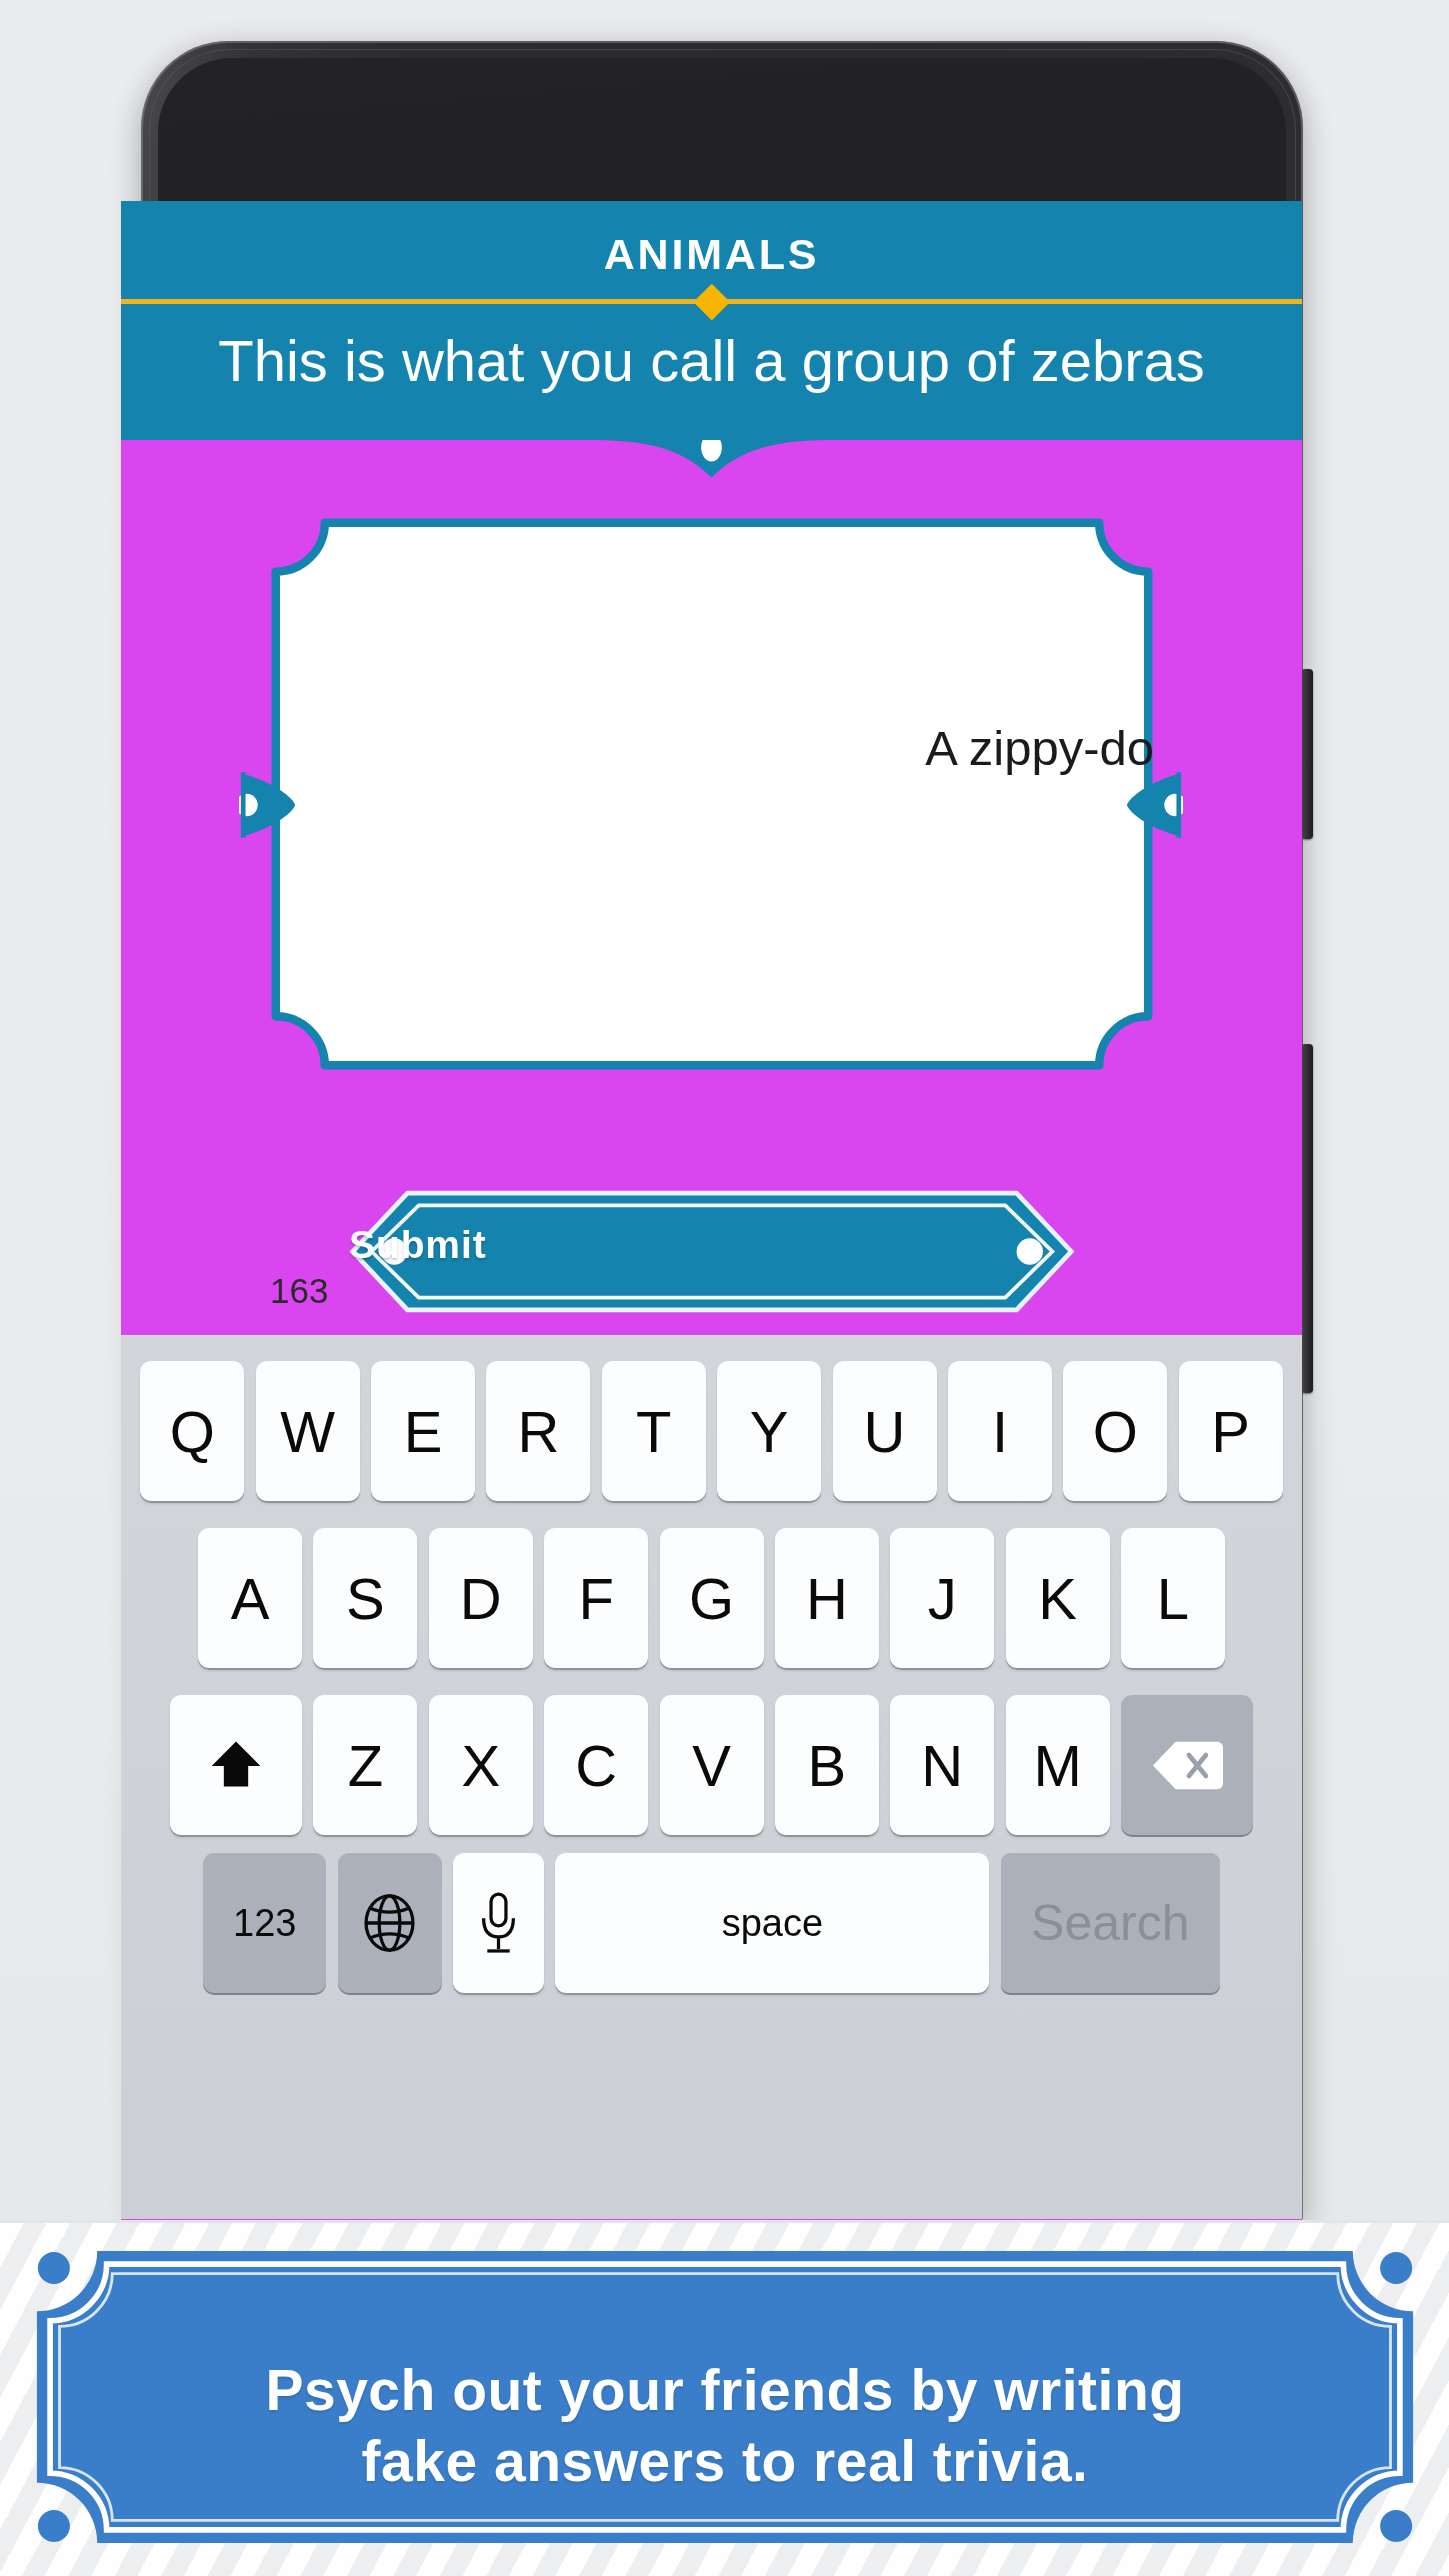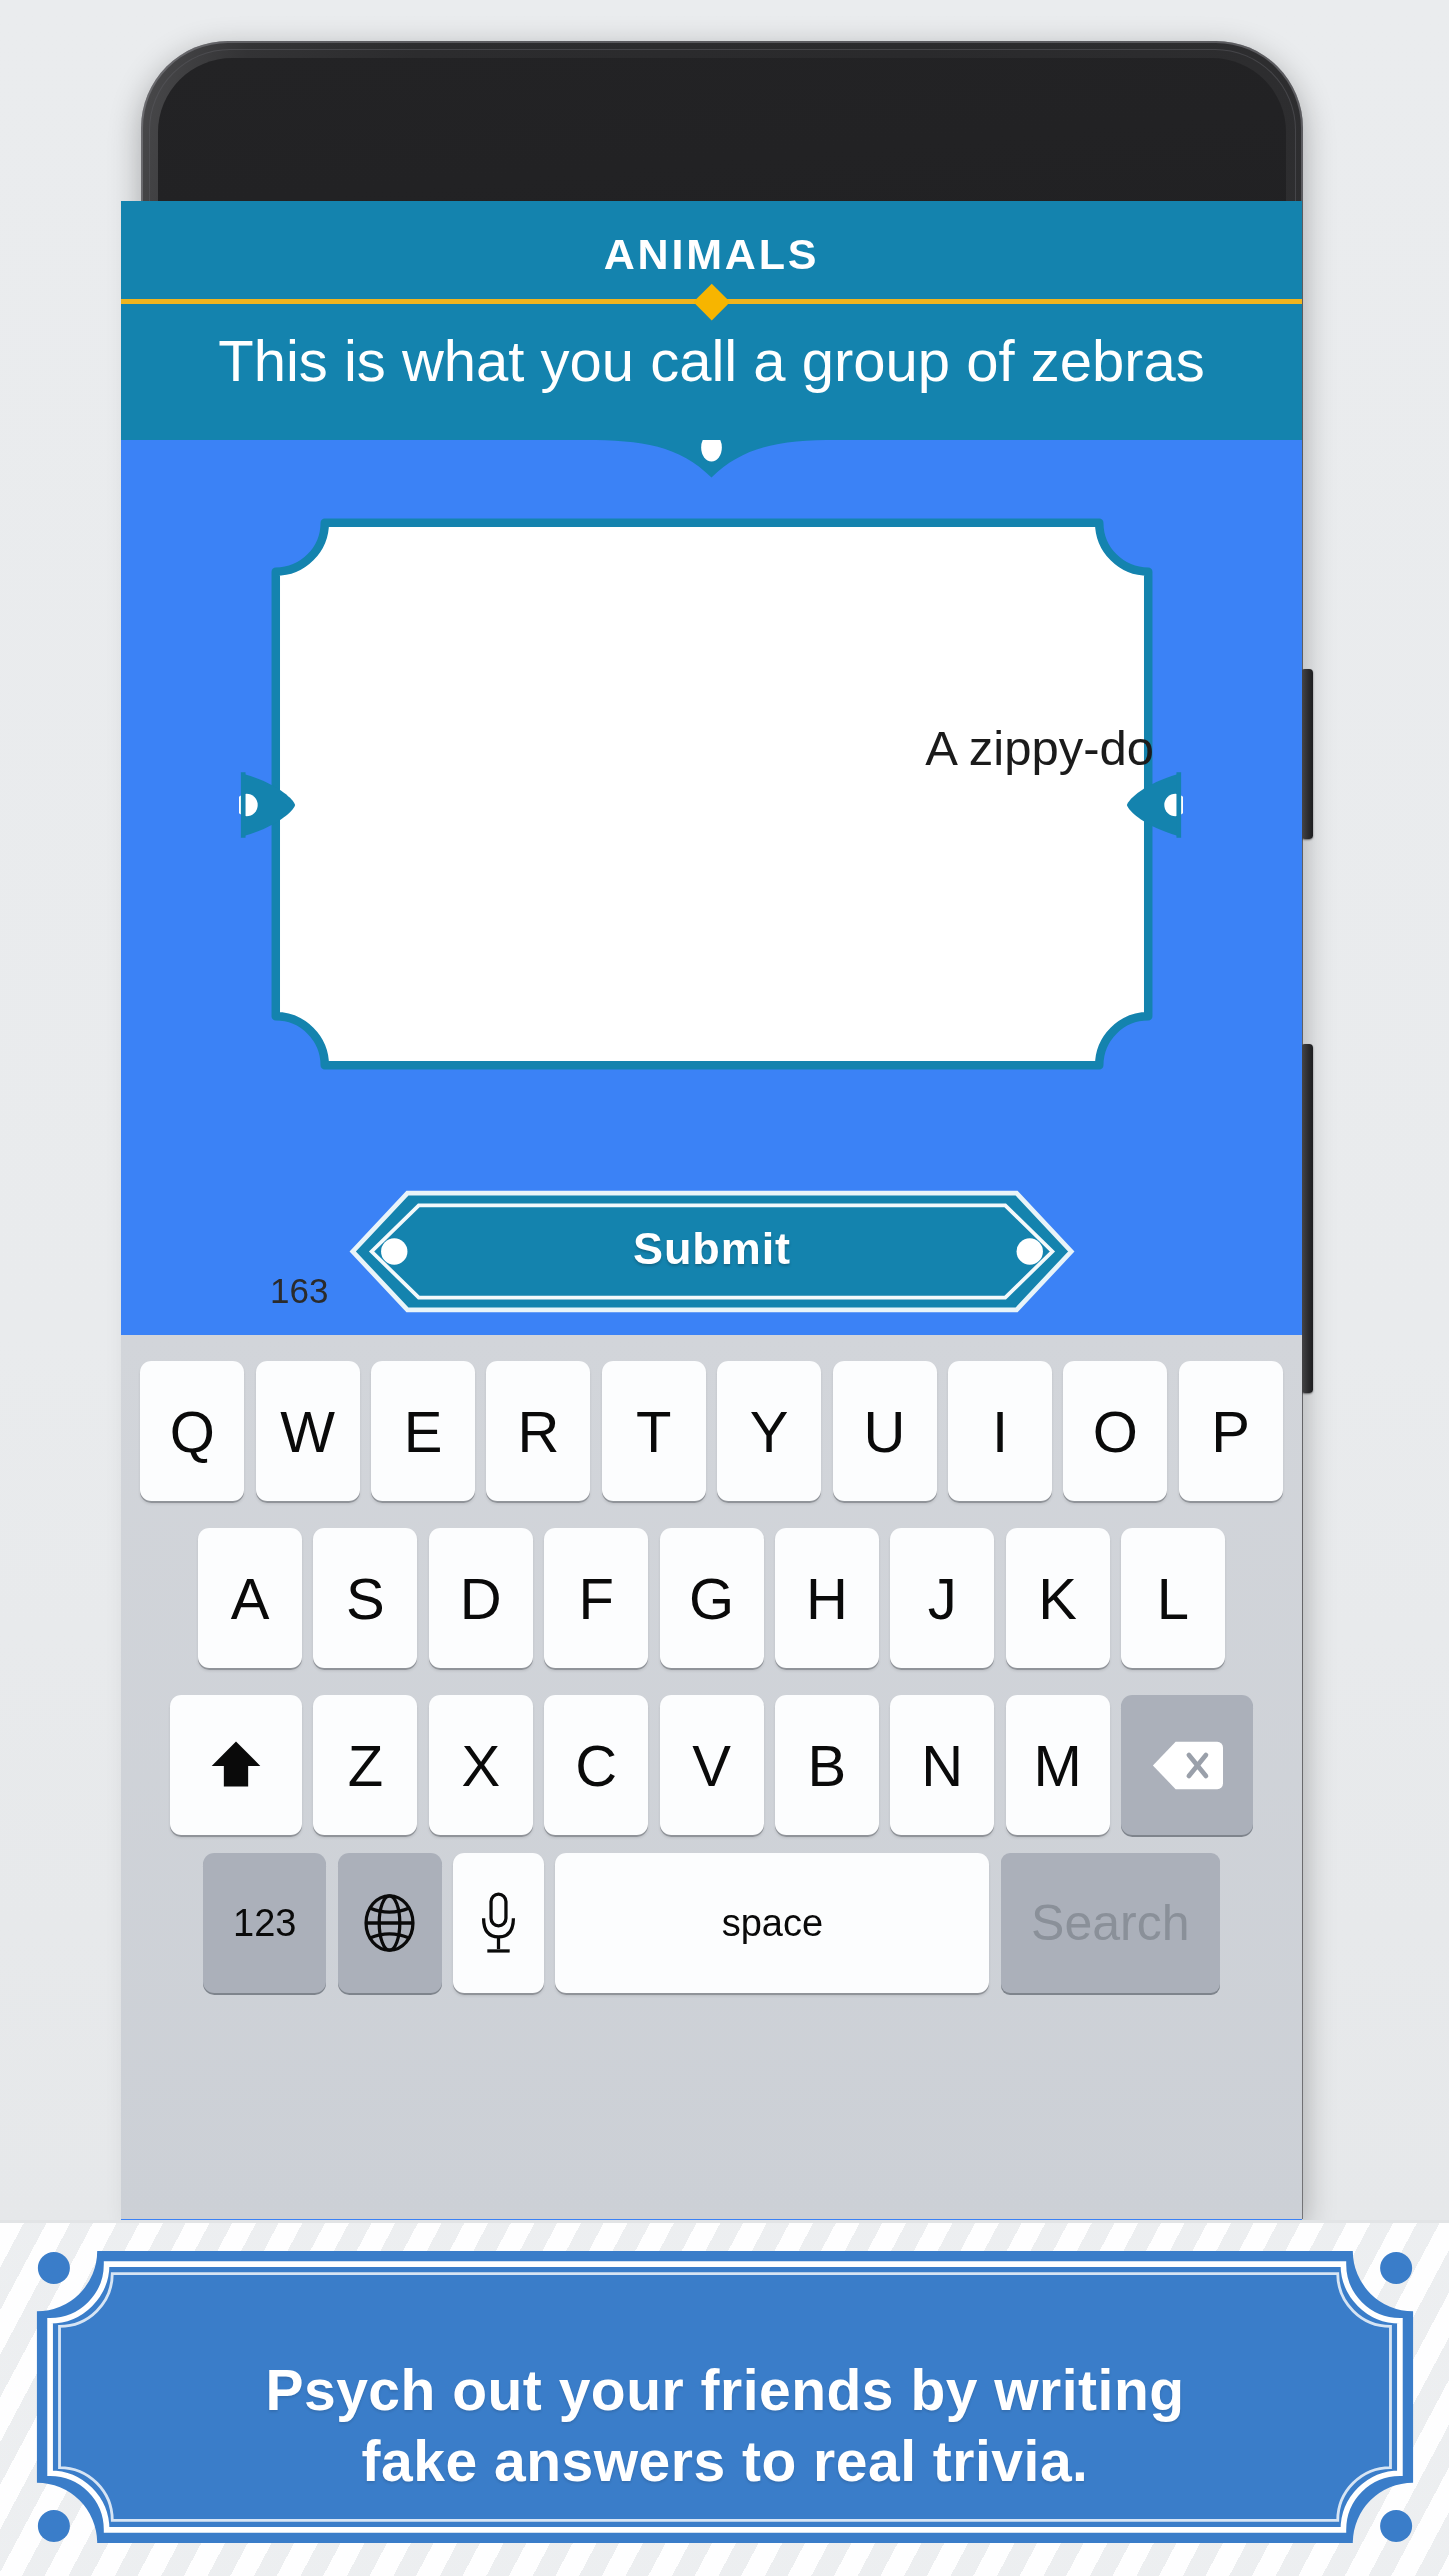--- a/index.html
+++ b/index.html
@@ -39,21 +39,21 @@
   .sensor{ position:absolute; left:454px; top:325px; width:94px; height:38px; border-radius:17px;
     background:#0b0b0c; box-shadow:inset 0 1.9px 3.8px rgba(0,0,0,.8); }
 
   
   .sbtn{ position:absolute; right:-10.4px; width:12.3px; border-radius:3.8px;
     background:linear-gradient(90deg,#48484a,#2c2c2e 60%,#1d1d1f); box-shadow:0 0.9px 1.9px rgba(0,0,0,.5); }
   .sbtn.a{ top:628px; height:170px; }
   .sbtn.b{ top:1003px; height:349px; }
 
   
-  .screen{ position:absolute; left:121px; top:201px; width:1181px; height:2019px; overflow:hidden; background:#3b82f6; }
+  .screen{ position:absolute; left:121px; top:201px; width:1181px; height:2019px; overflow:hidden; background:#d946ef; }
 
   
   .app-header{ position:absolute; left:0; top:0; width:1181px; height:239px; background:#1483ae; }
   .app-title{ position:absolute; left:0; top:29px; width:100%; text-align:center;
     color:#fff; font-size:43px; font-weight:700; letter-spacing:2.8px; }
   .hdr-rule{ position:absolute; left:0; top:98px; width:100%; height:4.7px; background:#f0b41e; }
   .hdr-diamond{ position:absolute; left:50%; top:88px; width:25.5px; height:25.5px; margin-left:-12.3px;
     background:#f7b500; transform:rotate(45deg); }
   .question{ position:absolute; left:85px; top:128px; width:1011px; text-align:center; color:#fff;
     font-size:58px; line-height:1.12; font-weight:400; }
@@ -74,22 +74,22 @@
   .ornament svg{ display:block; }
   .ornament.left{ left:118px; }
   .ornament.right{ left:1004px; }
 
   
   .counter{ position:absolute; left:149px; top:1070px; color:#2b2b2b; font-size:35px; }
 
   
   .submit{ position:absolute; left:228px; top:989px; width:726px; height:123px; }
   .submit svg{ display:block; }
-  .submit-label{ position:absolute; left:0; top:33px; width:726px; text-align:center; color:#fff;
-    font-size:45px; font-weight:700; letter-spacing:0.9px; text-shadow:0 1.9px 2.8px rgba(0,0,0,.22); }
+  .submit-label{ position:absolute; left:0; top:33px; width:726px; color:#fff;
+    font-size:39px; font-weight:700; letter-spacing:0.9px; text-shadow:0 1.9px 2.8px rgba(0,0,0,.22); }
 
   
   .keyboard{ position:absolute; left:0; top:1134px; width:1181px; height:884px;
     background:linear-gradient(180deg,#d2d5da 0%, #ccd0d6 100%); }
   .krow{ position:absolute; left:0; width:1181px; display:flex; justify-content:center; align-items:flex-start; }
   .krow.r1{ top:26.4px; }
   .krow.r2{ top:193px; }
   .krow.r3{ top:360px; }
   .krow.r4{ top:518px; }
 

